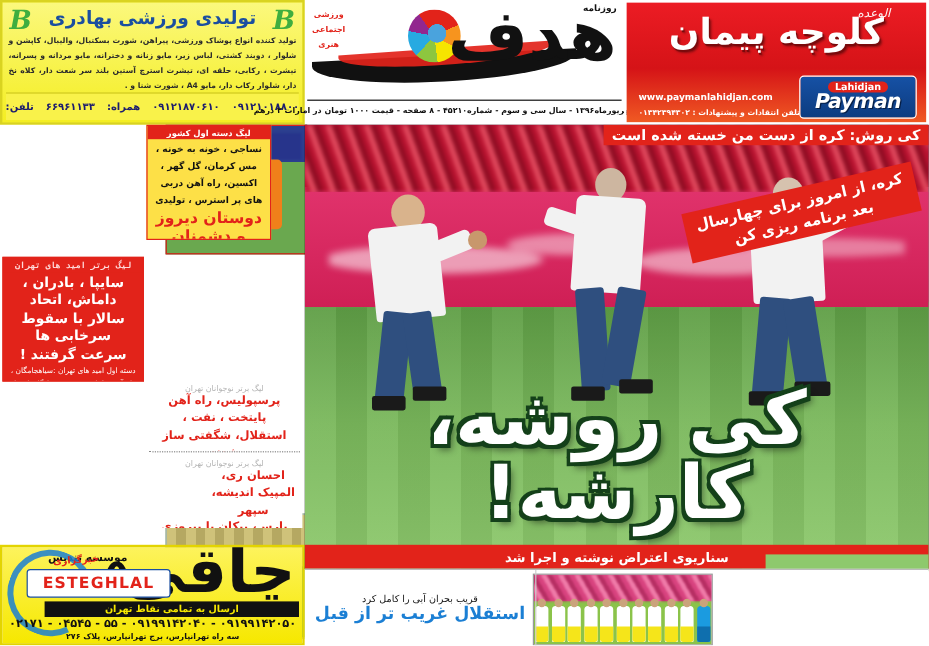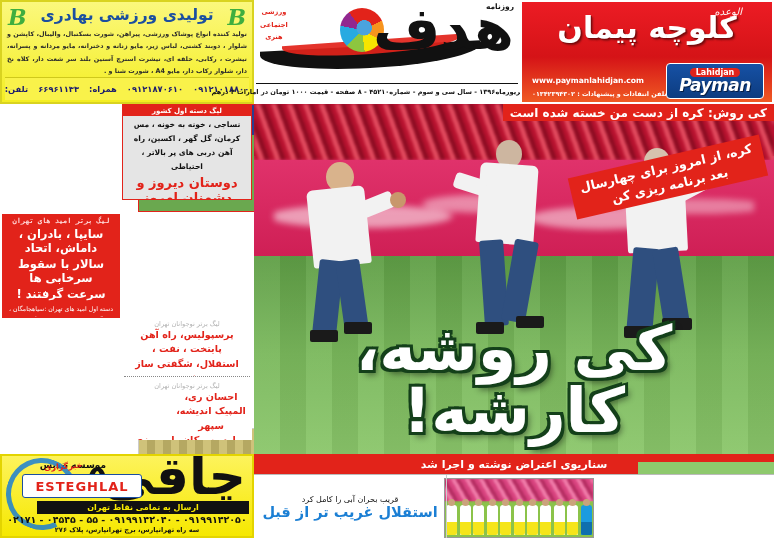--- a/index.html
+++ b/index.html
@@ -380,23 +380,23 @@
     <div class="abs photo" style="left:2px;top:216px;width:118px;height:104px;border:1px solid #ccc;">
       <div class="pitch stripes abs" style="inset:0;"></div>
       <div class="abs" style="left:0;right:0;top:0;height:42%;background:repeating-linear-gradient(90deg,#cfc27a 0 8px,#b5a862 8px 16px);"></div>
       <div class="player abs" style="left:10px;top:40px;width:16px;height:44px;background:#ffffff;"></div>
       <div class="player abs" style="left:12px;top:62px;width:12px;height:22px;background:#1b4fa0;"></div>
       <div class="player abs" style="left:42px;top:34px;width:20px;height:50px;background:#1b4fa0;"></div>
       <div class="player abs" style="left:80px;top:38px;width:16px;height:46px;background:#1b4fa0;"></div>
       <div class="abs" style="left:38px;top:88px;width:8px;height:8px;border-radius:50%;background:#fff;"></div>
     </div>
 
-    <div class="abs newsbox" style="left:122px;top:0;width:130px;height:96px;background:#e5e5e5;border:1px solid #e2231a;">
+    <div class="abs newsbox" style="left:122px;top:0;width:104px;height:96px;background:#fde047;border:1px solid #e2231a;">
       <div class="kicker">لیگ دسته اول کشور</div>
-      <div class="lead">نساجی ، خونه به خونه ، مس کرمان، گل گهر ، اکسین، راه آهن دربی های پر بالاتر ، احتیاطی</div>
+      <div class="lead">نساجی ، خونه به خونه ، مس کرمان، گل گهر ، اکسین، راه آهن دربی های پر استرس ، تولیدی</div>
       <div class="bigred">دوستان دیروز و دشمنان امروز</div>
     </div>
 
     <div class="abs photo" style="left:126px;top:100px;width:122px;height:112px;border:2px solid #e2231a;">
       <div class="pitch abs" style="inset:0;"></div>
       <div class="abs" style="left:0;right:0;top:0;height:30%;background:linear-gradient(180deg,#2f6b2a,#4f8a3c);filter:blur(1.5px);"></div>
       <div class="player abs" style="left:6px;top:44px;width:18px;height:44px;background:#66b7e0;"></div>
       <div class="player abs" style="left:30px;top:38px;width:34px;height:56px;background:#111;border-radius:10px;transform:rotate(18deg);"></div>
       <div class="abs" style="left:34px;top:30px;width:16px;height:16px;border-radius:50%;background:#d9b38c;"></div>
       <div class="abs" style="left:50px;top:26px;width:16px;height:16px;border-radius:50%;background:#eee;"></div>

